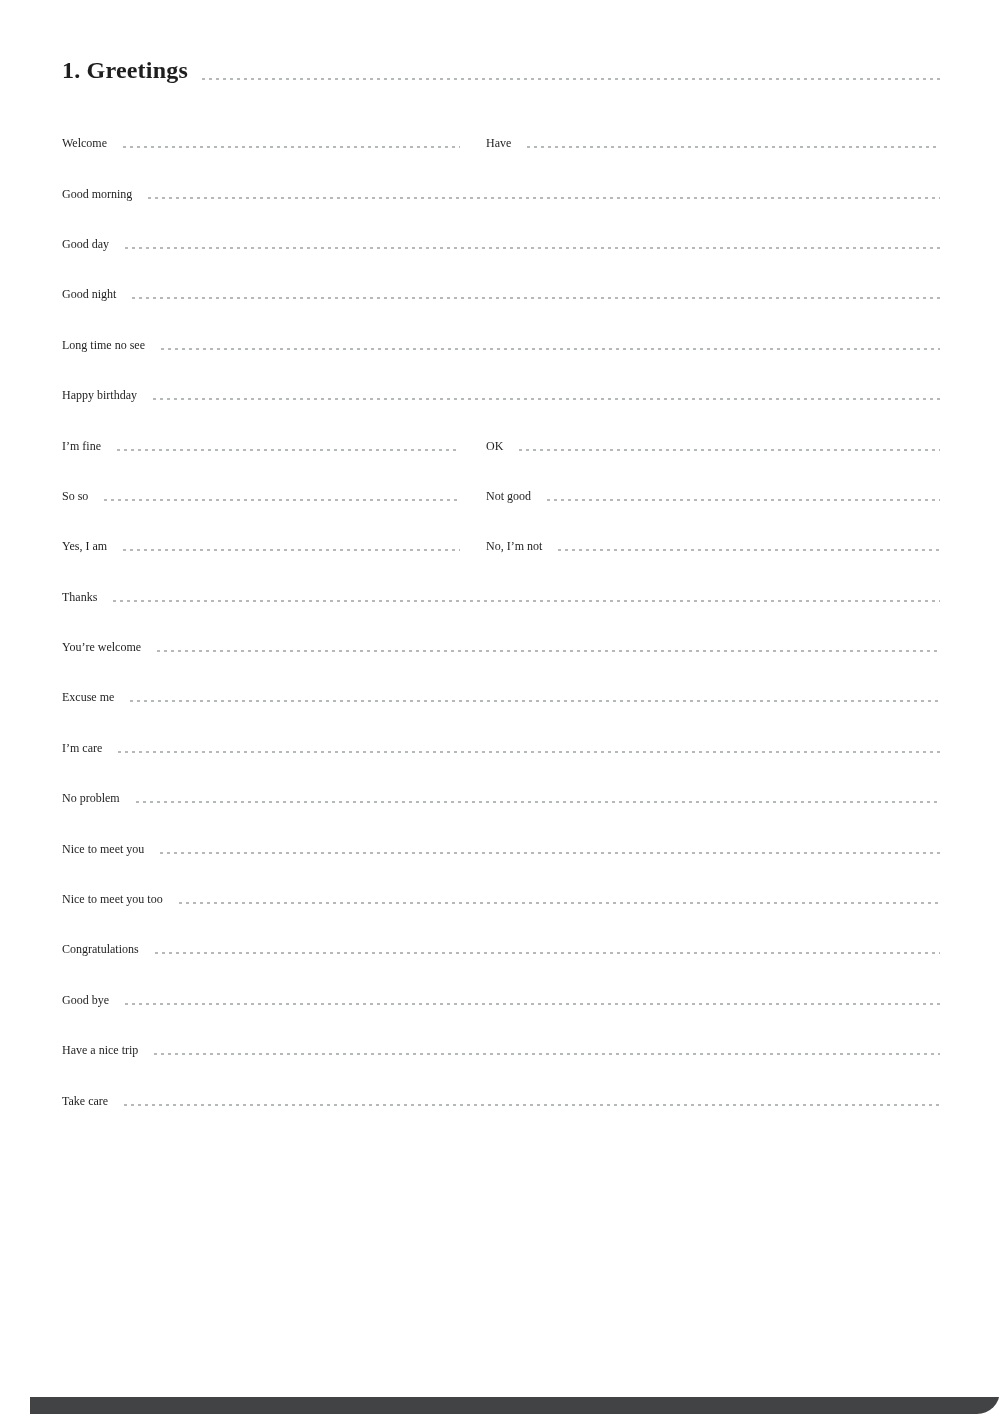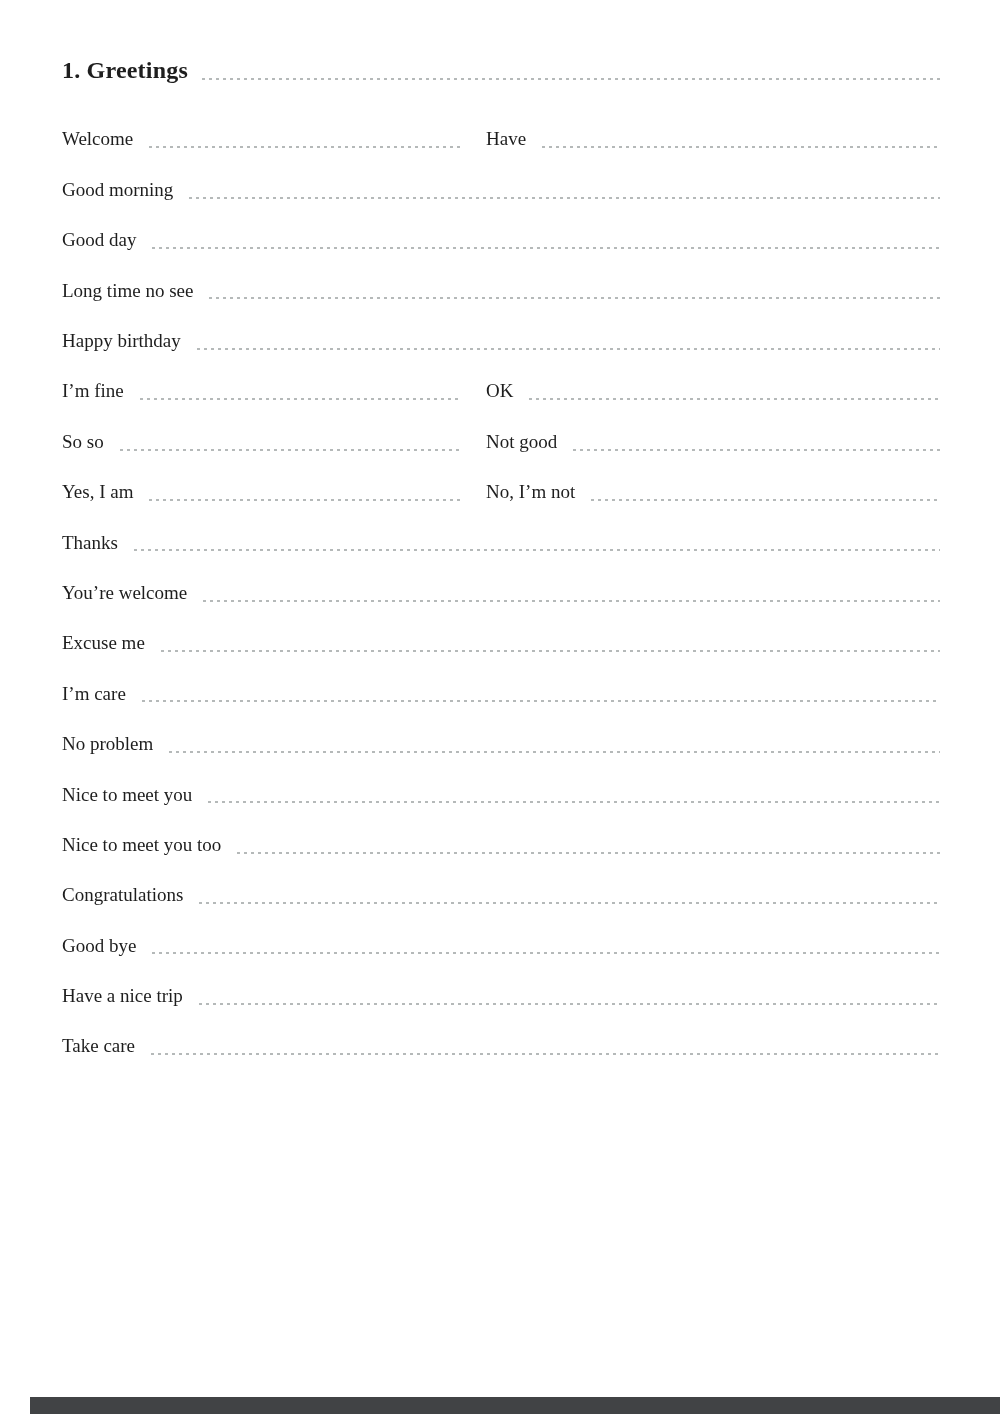--- a/index.html
+++ b/index.html
@@ -10,20 +10,21 @@
   .page {
     position: relative;
     width: 1000px;
     height: 1414px;
     background: #ffffff;
     overflow: hidden;
     font-family: "Liberation Serif", serif;
     color: #1e1e1e;
     box-sizing: border-box;
     padding: 56px 60px 0 62px;
+    border-radius: 23px;
   }
   .title-row {
     display: flex;
     align-items: flex-end;
   }
   .title {
     margin: 0;
     font-size: 24px;
     font-weight: bold;
     line-height: 1.2;
@@ -53,21 +54,21 @@
   }
   .cell {
     display: flex;
     align-items: flex-end;
     min-width: 0;
   }
   .cell-left-half { width: 398px; flex: 0 0 398px; margin-right: 26px; }
   .cell-full { flex: 1 1 auto; justify-content: flex-end; }
   .cell-right-half { flex: 1 1 auto; }
   .phrase {
-    font-size: 19px;
+    font-size: 12px;
     line-height: 1.25;
     white-space: nowrap;
   }
   .blank {
     margin-left: 16px;
     margin-bottom: 3px;
   }
   .footer-bar {
     position: absolute;
     left: 30px;
@@ -104,20 +105,26 @@
         </div>
       </div>
       <div class="row">
         <div class="cell cell-full">
           <span class="phrase">Good day</span>
           <span class="fill blank"></span>
         </div>
       </div>
       <div class="row">
         <div class="cell cell-full">
+          <span class="phrase">Good night</span>
+          <span class="fill blank"></span>
+        </div>
+      </div>
+      <div class="row">
+        <div class="cell cell-full">
           <span class="phrase">Long time no see</span>
           <span class="fill blank"></span>
         </div>
       </div>
       <div class="row">
         <div class="cell cell-full">
           <span class="phrase">Happy birthday</span>
           <span class="fill blank"></span>
         </div>
       </div>

